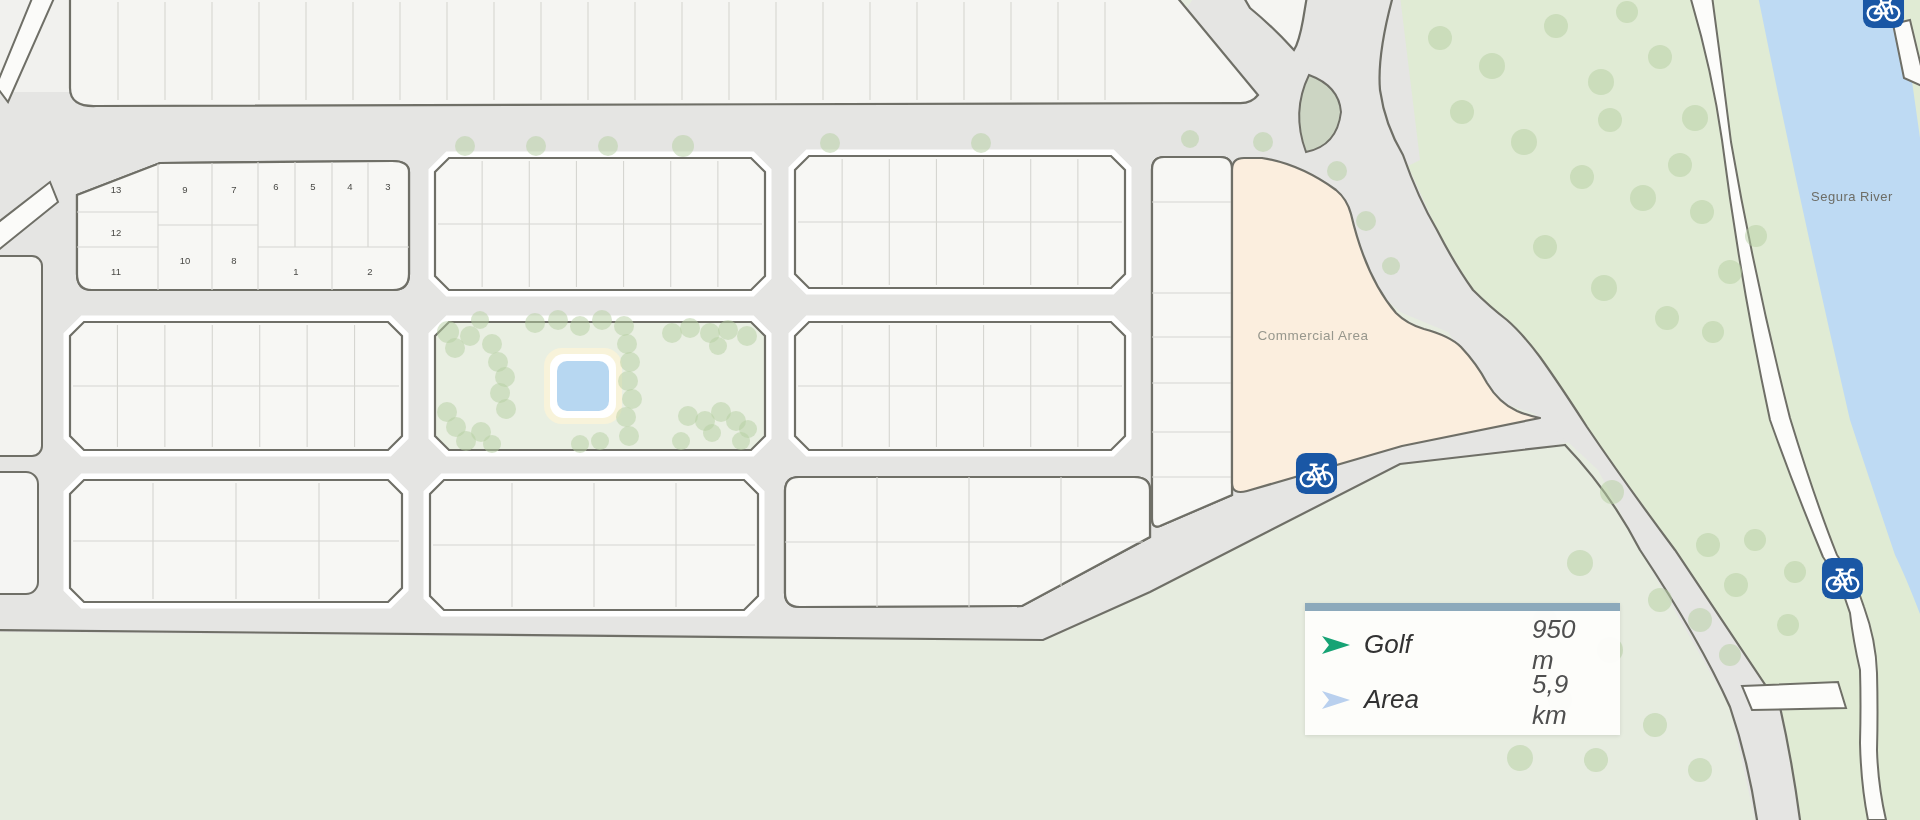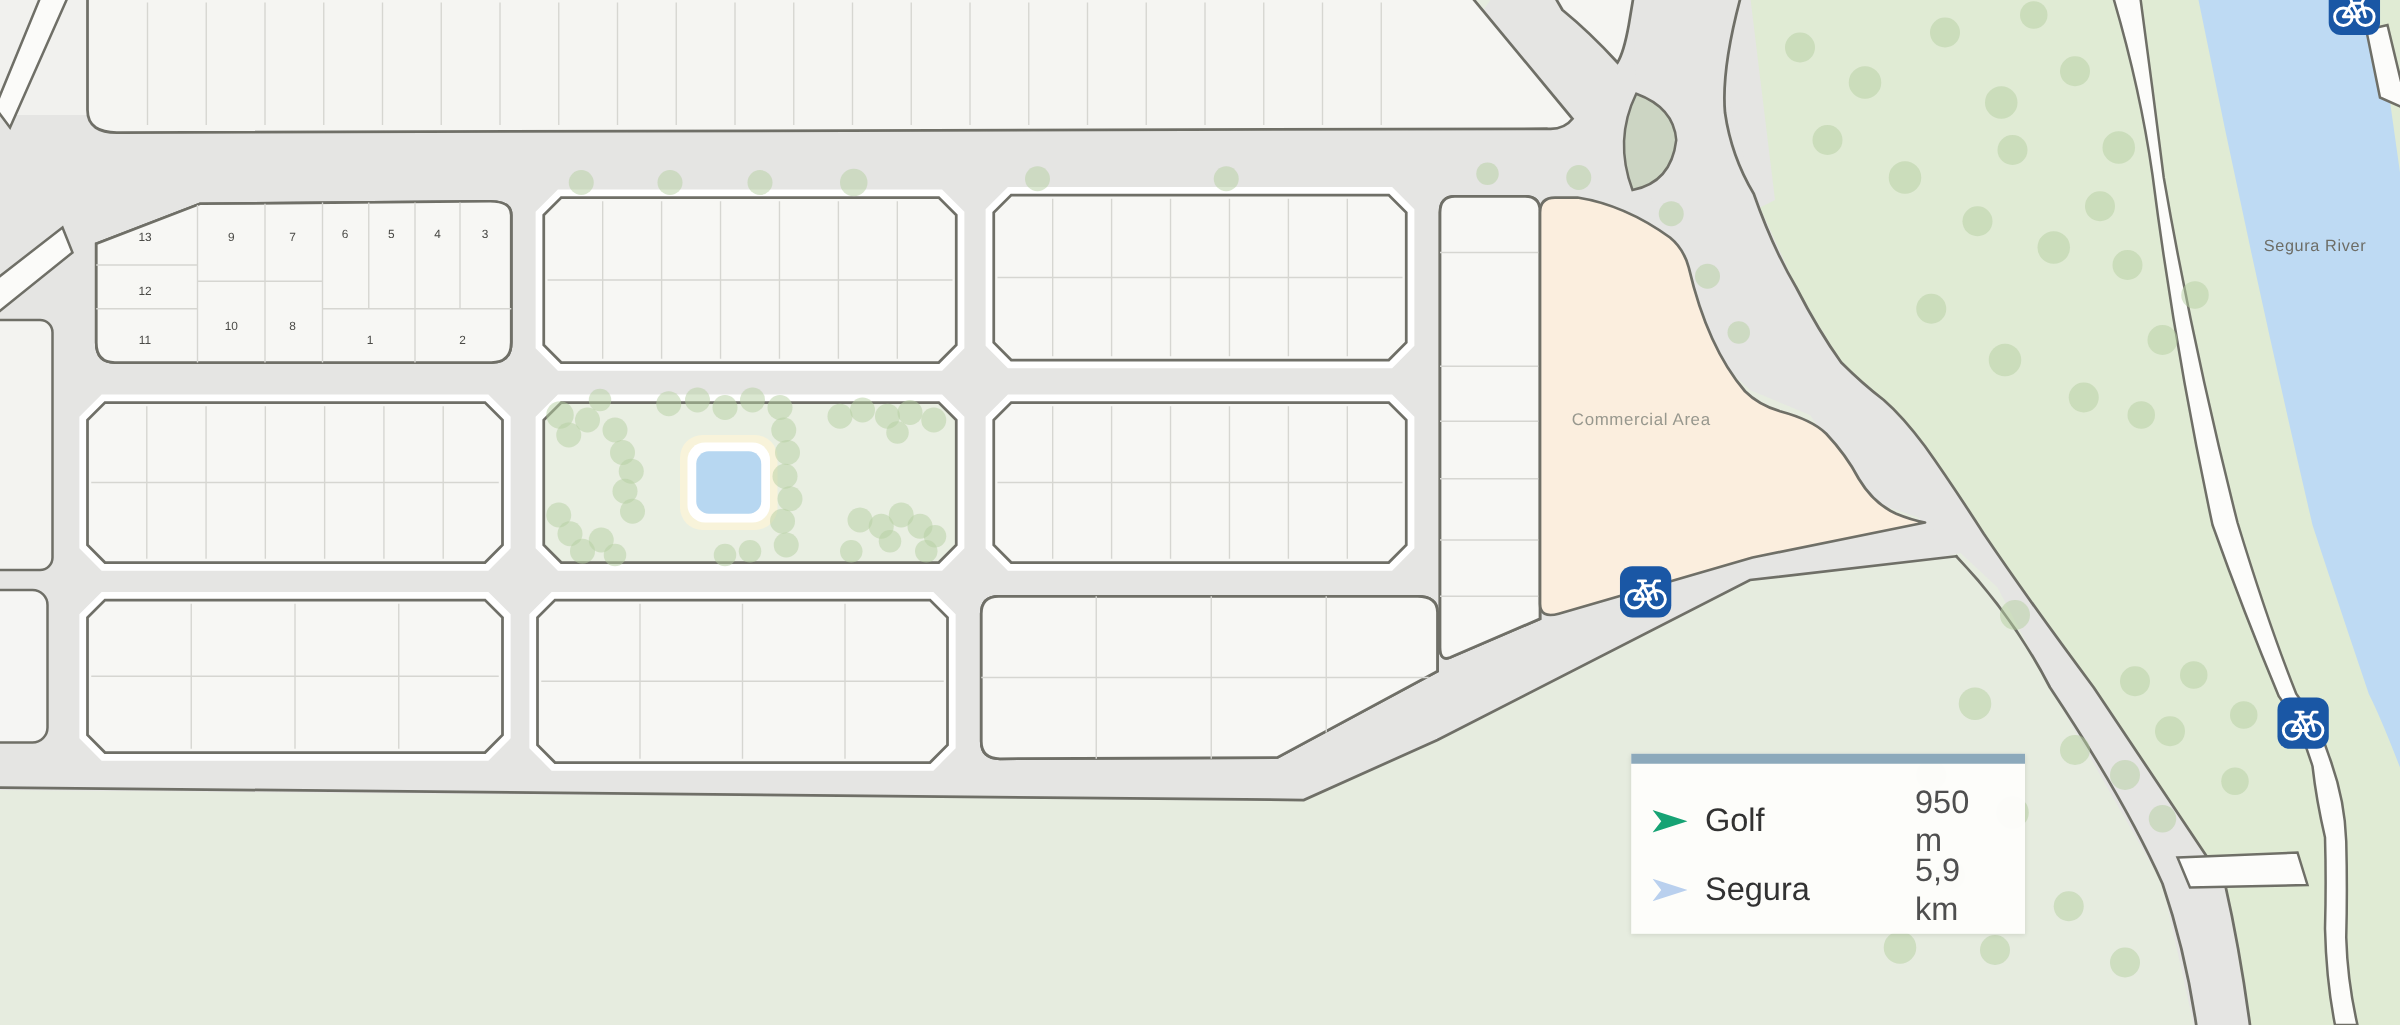--- a/index.html
+++ b/index.html
@@ -8,21 +8,21 @@
   #map{position:absolute;left:0;top:0;}
   .parcel{stroke:#d6d6d1;stroke-width:1.1;fill:none;}
   .blockline{stroke:#6f6f67;stroke-width:2.2;fill:none;stroke-linecap:round;}
   .plot-num{font-size:9.5px;fill:#4a4a46;text-anchor:middle;}
   .map-label{fill:#97978d;font-size:13.5px;letter-spacing:0.5px;text-anchor:middle;}
   .river-label{fill:#6d6d66;font-size:13px;letter-spacing:0.5px;text-anchor:middle;}
   
   .legend{position:absolute;left:1305px;top:603px;width:315px;background:rgba(253,253,251,0.97);
           box-shadow:0 1px 4px rgba(0,0,0,0.10);padding-bottom:8px;}
   .legend-bar{height:8px;}
-  .legend-rows{padding-top:18px;}
+  .legend-rows{padding-top:6px;font-style:italic;}
   .legend-row{display:flex;align-items:center;height:55px;padding:0 17px;}
   .legend-arrow{width:28px;height:20px;margin-right:14px;flex:none;}
   .legend-label{font-size:26px;color:#323232;width:152px;flex:none;}
   .legend-value{font-size:26px;color:#4f4f4f;margin-left:16px;}
 </style>
 </head>
 <body>
 
 <div id="stage">
 <svg id="map" width="1920" height="820" viewBox="0 0 1920 820">
@@ -249,18 +249,18 @@
       <svg class="legend-arrow" viewBox="0 0 28 20">
             <polygon points="0,1 28,10 0,19 7,10" fill="#16a374"></polygon>
           </svg>
       <span class="legend-label">Golf</span>
       <span class="legend-value">950 m</span>
     </div>
     <div class="legend-row">
       <svg class="legend-arrow" viewBox="0 0 28 20">
             <polygon points="0,1 28,10 0,19 7,10" fill="#b9d0ee"></polygon>
           </svg>
-      <span class="legend-label">Segura</span>
+      <span class="legend-label">Area</span>
       <span class="legend-value">5,9 km</span>
     </div>
   </div>
 </div>
 </div>
 
 </body></html>

